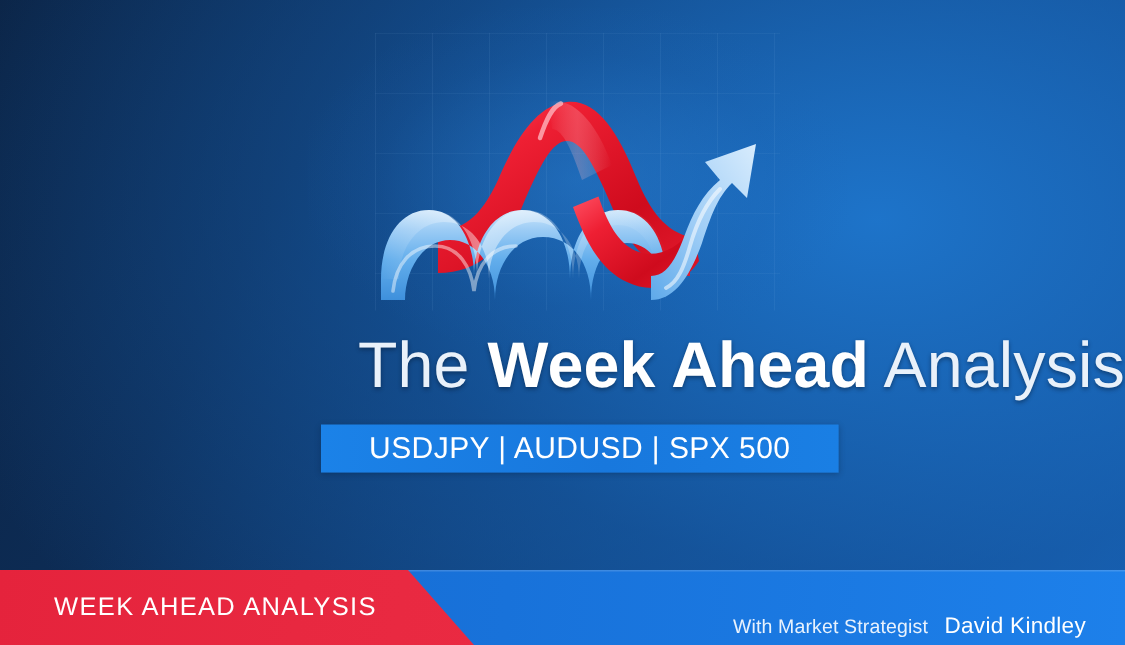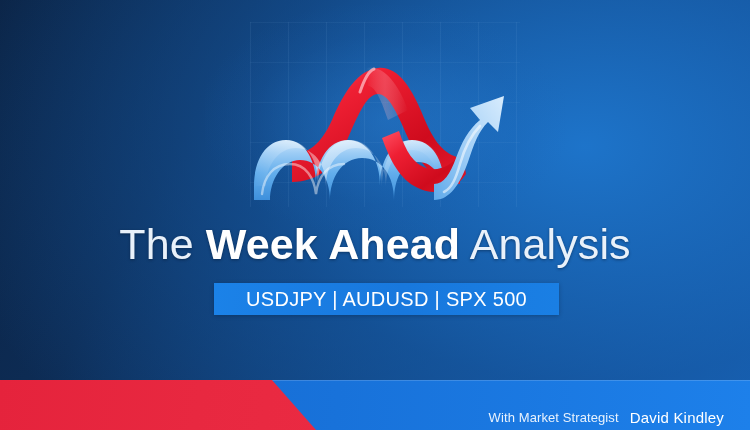--- a/index.html
+++ b/index.html
@@ -42,21 +42,21 @@
     position:absolute;
     left:248px; top:34px;
     width:258px; height:168px;
   }
   #logo svg { display:block; width:100%; height:100%; }
 
   
   #headline {
     position:absolute;
     left:0; top:218px; width:750px;
-    text-align:center;
+    text-align:right;
     font-size:43px;
     line-height:52px;
     color:#f3f7fc;
     letter-spacing:0.1px;
     white-space:nowrap;
     text-shadow:0 1px 3px rgba(3,18,38,0.45);
   }
   #headline .light { font-weight:400; color:#e9f1fa; }
   #headline .bold  { font-weight:700; color:#ffffff; }
 
@@ -194,19 +194,20 @@
     <span class="light">The </span><span class="bold">Week Ahead</span><span class="light"> Analysis</span>
   </div>
 
   <div id="badge">
     <span>USDJPY | AUDUSD | SPX 500</span>
   </div>
 
   <div id="footer">
     <div id="footer-top-line"></div>
     <div id="footer-red"></div>
+    <div id="footer-red-label">WEEK AHEAD ANALYSIS</div>
     <div id="footer-credit">
       <span class="pre">With Market Strategist</span>
       <span class="name">David Kindley</span>
     </div>
   </div>
 
 </div>
 
 </body></html>

